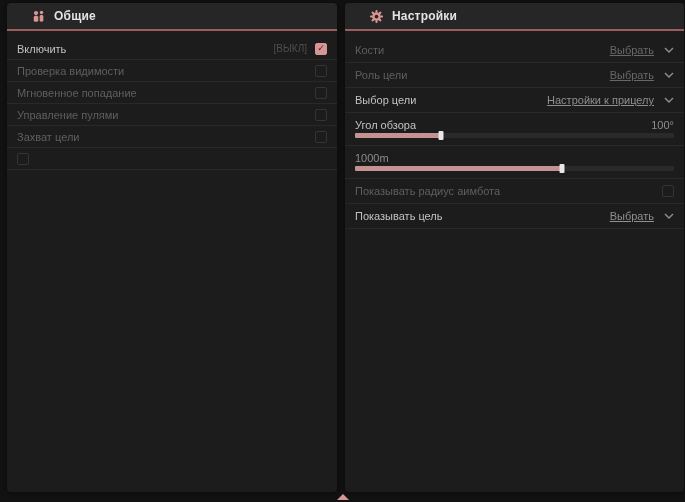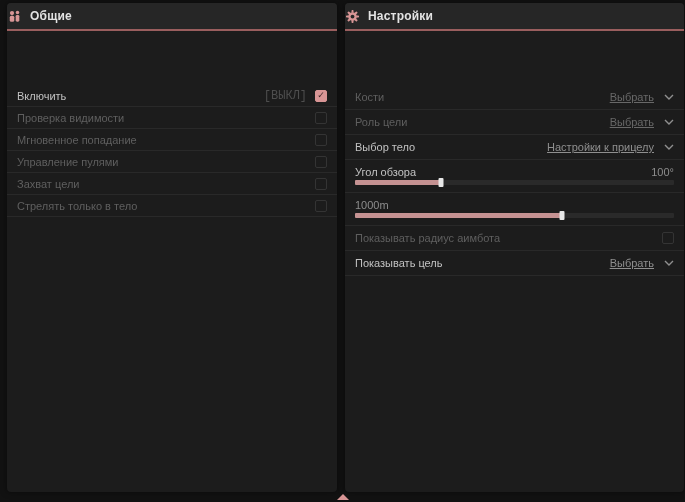--- a/index.html
+++ b/index.html
@@ -22,35 +22,35 @@
   }
   .panel{
     position:absolute;top:3px;height:489px;background:var(--panel-bg);
     border-radius:4px;overflow:hidden;box-shadow:0 0 6px rgba(0,0,0,.5);
   }
   .panel-left{left:7px;width:330px;}
   .panel-right{left:345px;width:339px;}
   .panel-header{
     height:26px;background:var(--header-bg);
     border-bottom:2px solid var(--accent-line);
-    display:flex;align-items:center;gap:8px;padding:0 0;
+    display:flex;align-items:center;gap:8px;padding:0 24px;
   }
   .hicon{display:flex;align-items:center;}
   .htitle{color:#e3e3e3;font-size:12px;font-weight:bold;letter-spacing:.2px;}
-  .rows{padding:7px 0 0 0;margin-top:47px;}
+  .rows{padding:7px 0 0 0;}
   .row{
     display:flex;align-items:center;justify-content:space-between;
     padding:0 10px;border-bottom:1px solid var(--sep);
   }
   .panel-left .row{height:21px;}
   .panel-right .row{height:24px;}
   .lbl{font-size:11px;color:var(--bright);white-space:nowrap;}
   .dim .lbl{color:var(--dim);}
   .right{display:flex;align-items:center;gap:8px;}
-  .keybind{font-size:12px;color:#4e4e4e;font-family:Liberation Mono, monospace;}
+  .keybind{font-size:10px;color:#4e4e4e;}
   .cb{
     width:12px;height:12px;border:1px solid #3d3d3d;border-radius:2px;
     background:transparent;display:flex;align-items:center;justify-content:center;
     box-sizing:border-box;
   }
   .dim .cb{border-color:#343434;}
   .cb .tick{display:none;font-size:9px;line-height:1;color:#40282a;font-weight:bold;}
   .cb.checked{background:var(--accent);border-color:var(--accent);}
   .cb.checked .tick{display:block;}
   .dd{cursor:pointer;}
@@ -126,21 +126,20 @@
     </span>
   </div>
         <div class="row row-checkbox dim">
     <span class="lbl">Захват цели</span>
     <span class="right">
 
       <span class="cb"></span>
     </span>
   </div>
         <div class="row row-checkbox dim">
-    <span class="lbl">Стрелять только в тело</span>
     <span class="right">
 
       <span class="cb"></span>
     </span>
   </div>
       </div>
   </section>
 
   <section class="panel panel-right">
     <header class="panel-header">
@@ -177,21 +176,21 @@
         <div class="row row-dropdown dim">
     <span class="lbl">Роль цели</span>
     <span class="right dd">
       <span class="ddval">Выбрать</span>
       <svg class="chev" width="10" height="6" viewBox="0 0 10 6">
               <polyline points="1,1 5,5 9,1" fill="none" stroke="currentColor" stroke-width="1.4"></polyline>
             </svg>
     </span>
   </div>
         <div class="row row-dropdown">
-    <span class="lbl">Выбор тело</span>
+    <span class="lbl">Выбор цели</span>
     <span class="right dd">
       <span class="ddval">Настройки к прицелу</span>
       <svg class="chev" width="10" height="6" viewBox="0 0 10 6">
               <polyline points="1,1 5,5 9,1" fill="none" stroke="currentColor" stroke-width="1.4"></polyline>
             </svg>
     </span>
   </div>
         <div class="row row-slider">
     <div class="sl-top">
       <span class="lbl">Угол обзора</span>

